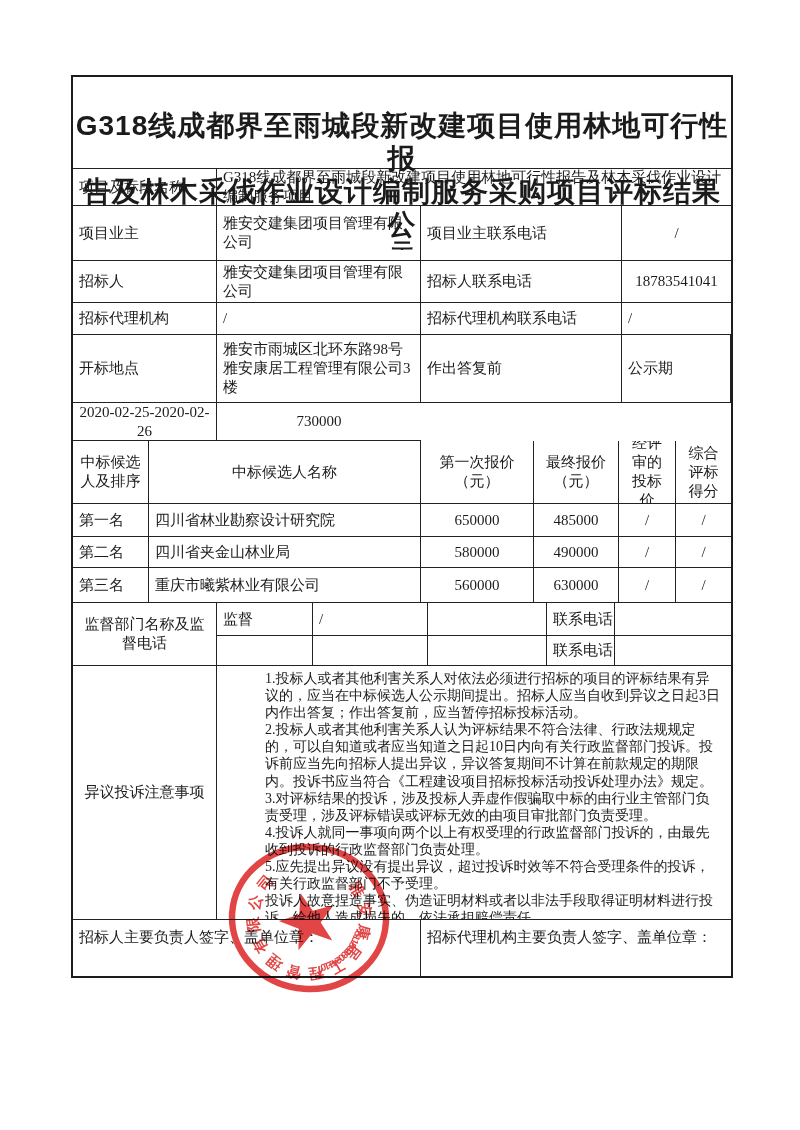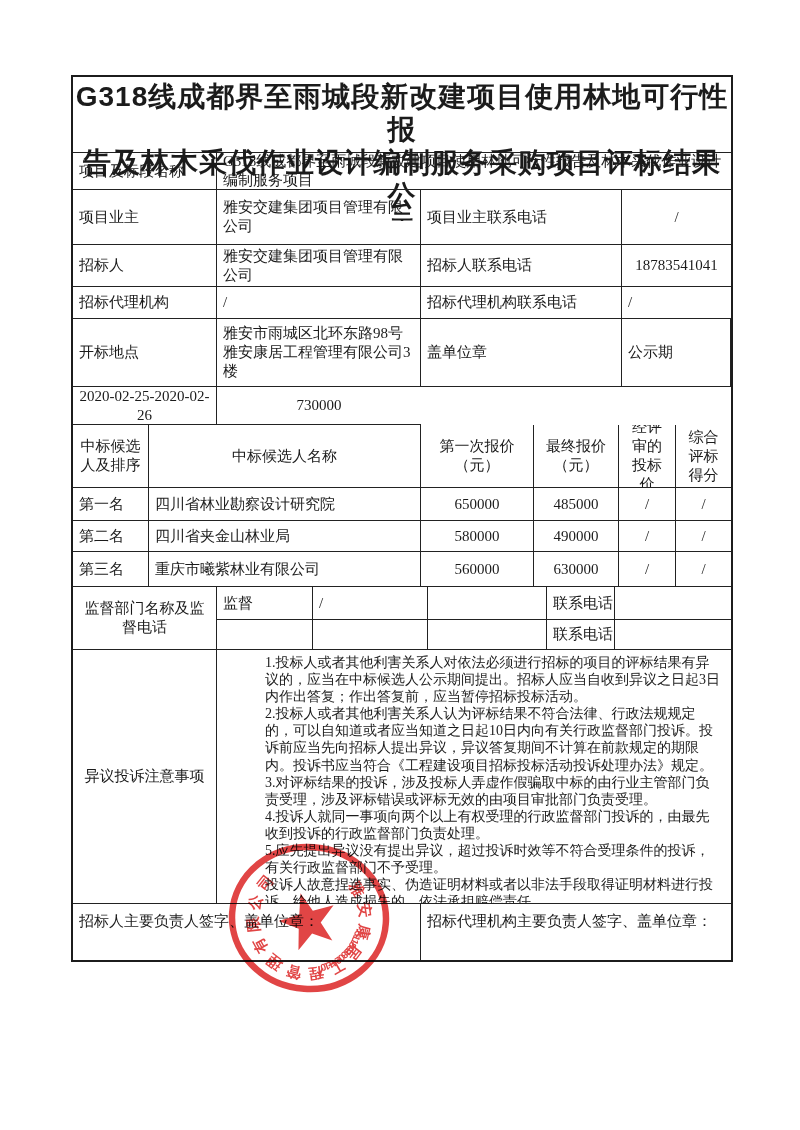--- a/index.html
+++ b/index.html
@@ -8,21 +8,21 @@
     font-family:"Liberation Serif","DejaVu Serif",serif;color:#1b1b1b;
     overflow:hidden;
   }
   .sheet{
     position:absolute;left:71px;top:75px;width:662px;box-sizing:border-box;
     border:2.5px solid #1c1c1c;background:#fff;
   }
   .title-box{
     border-bottom:1.5px solid #222;text-align:center;
     font-family:"Liberation Sans","DejaVu Sans",sans-serif;font-weight:bold;
-    padding-top:3px;height:76px;box-sizing:border-box;
+    padding-top:16px;height:76px;box-sizing:border-box;margin-top:16px;
   }
   .title-line{font-size:28px;line-height:33px;letter-spacing:1px;}
   .title-cut{height:9px;overflow:hidden;font-size:22px;line-height:22px;}
   .grid{display:grid;}
   .g-info{grid-template-columns:144px 204px 201px 1fr;}
   .g-info1{grid-template-columns:144px 1fr;}
   .g-cand{grid-template-columns:76px 272px 113px 85px 57px 1fr;}
   .g-sup{grid-template-columns:144px 96px 115px 119px 68px 1fr;}
   .g-obj{grid-template-columns:144px 1fr;}
   .g-sig{grid-template-columns:348px 1fr;}
@@ -76,21 +76,21 @@
     <div class="c">招标人联系电话</div>
     <div class="c nr ctr">18783541041</div>
 
     <div class="c">招标代理机构</div>
     <div class="c">/</div>
     <div class="c">招标代理机构联系电话</div>
     <div class="c nr">/</div>
 
     <div class="c">开标地点</div>
     <div class="c">雅安市雨城区北环东路98号雅安康居工程管理有限公司3楼</div>
-    <div class="c">盖单位章</div>
+    <div class="c">作出答复前</div>
 
     <div class="c">公示期</div>
     <div class="c ctr">2020-02-25-2020-02-26</div>
     <div class="c nr ctr">730000</div>
   </div>
 
   <div class="grid g-cand" style="grid-template-rows:63px 33px 31px 35px;">
     <div class="c ctr">中标候选人及排序</div>
     <div class="c ctr">中标候选人名称</div>
     <div class="c ctr">第一次报价（元）</div>

